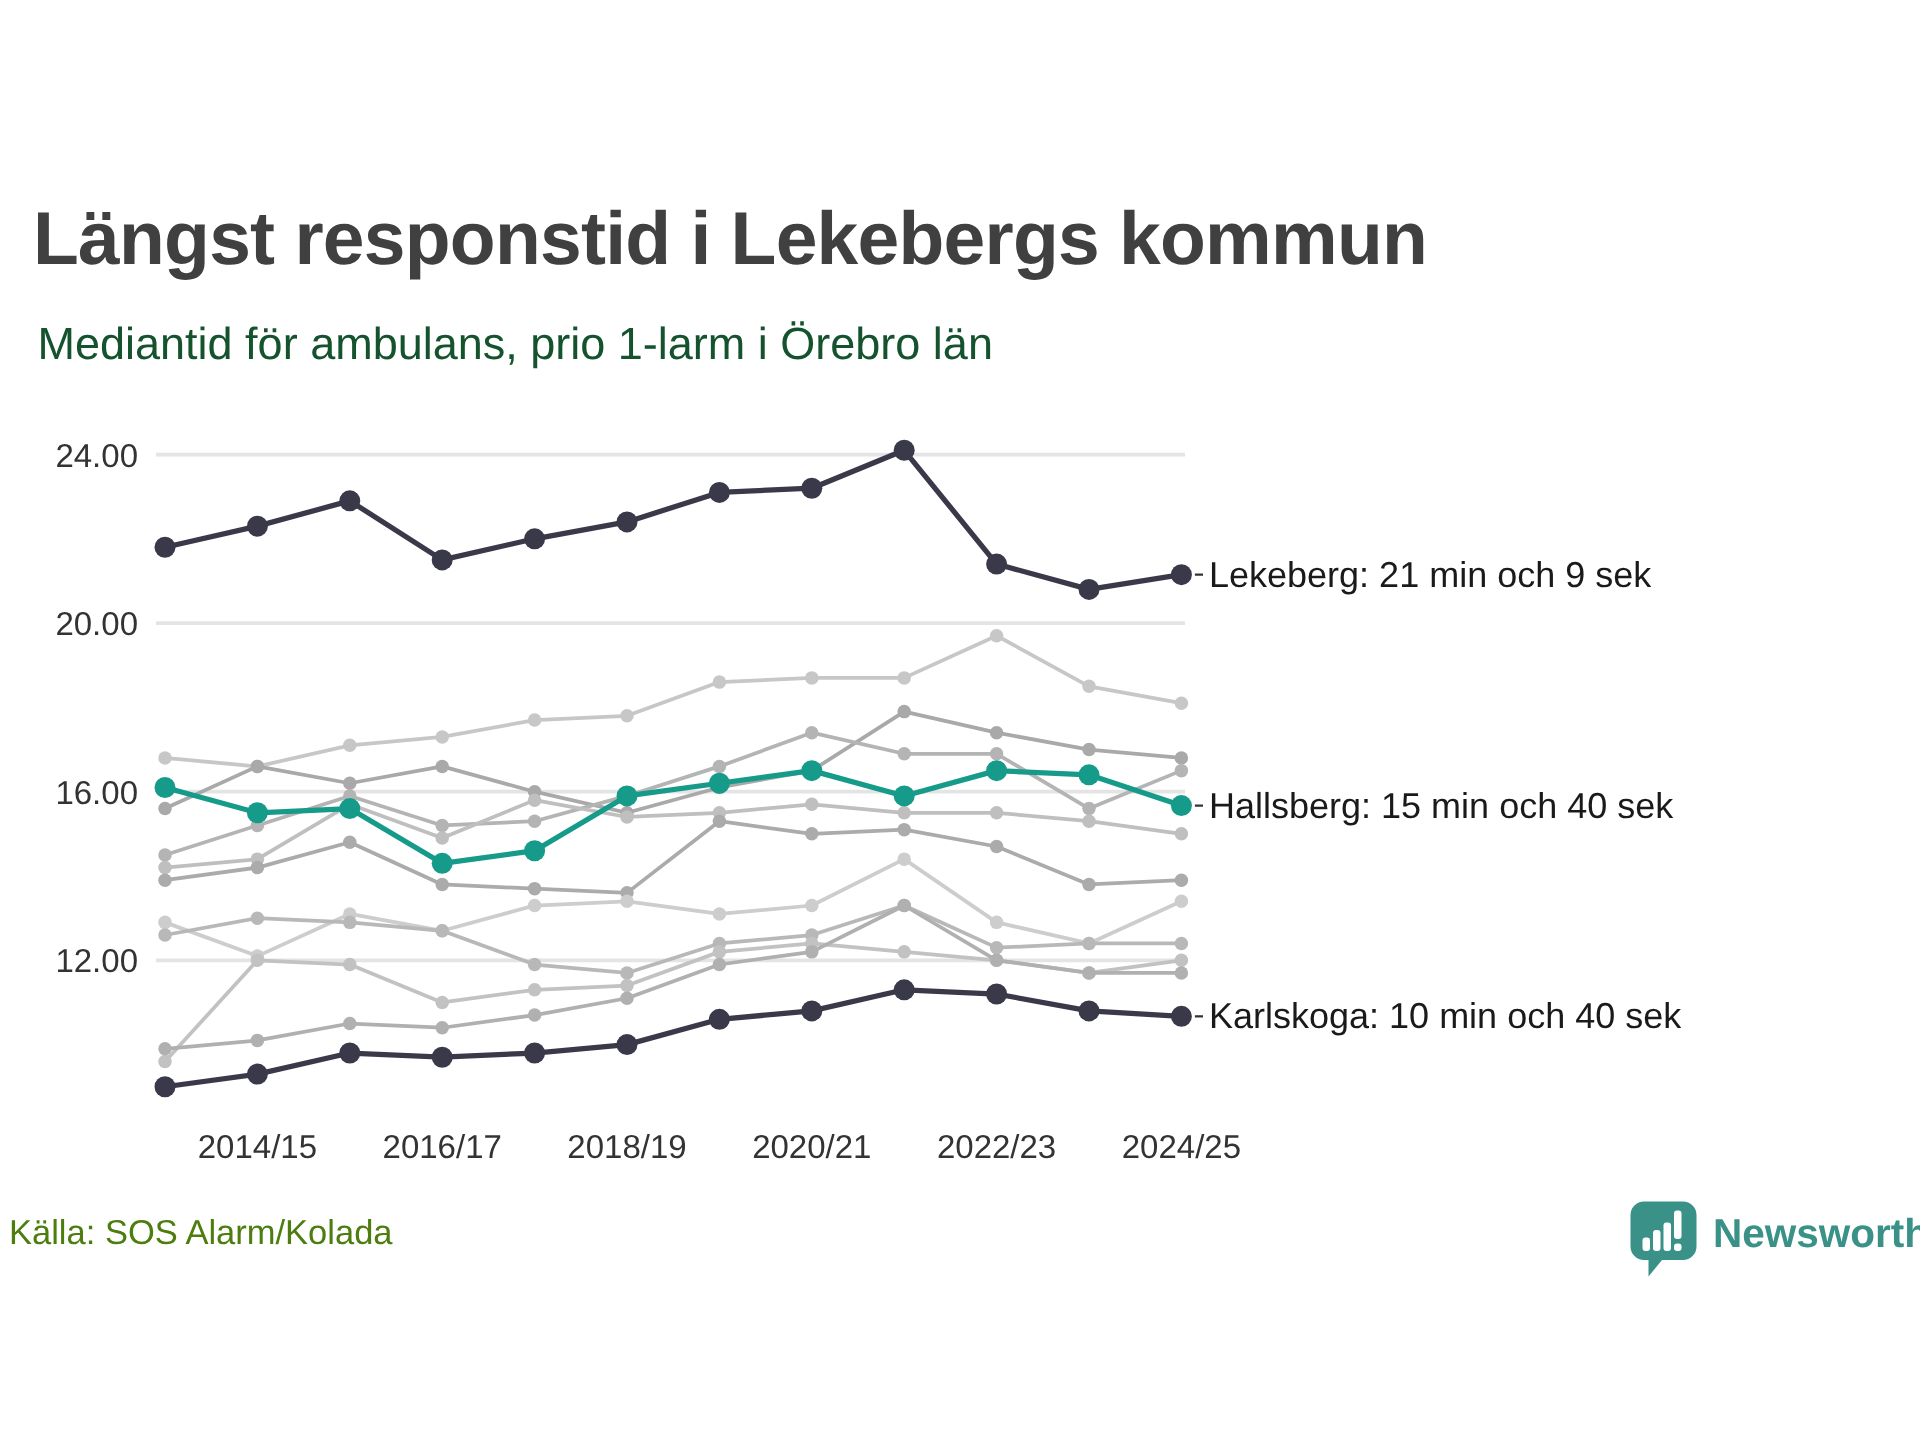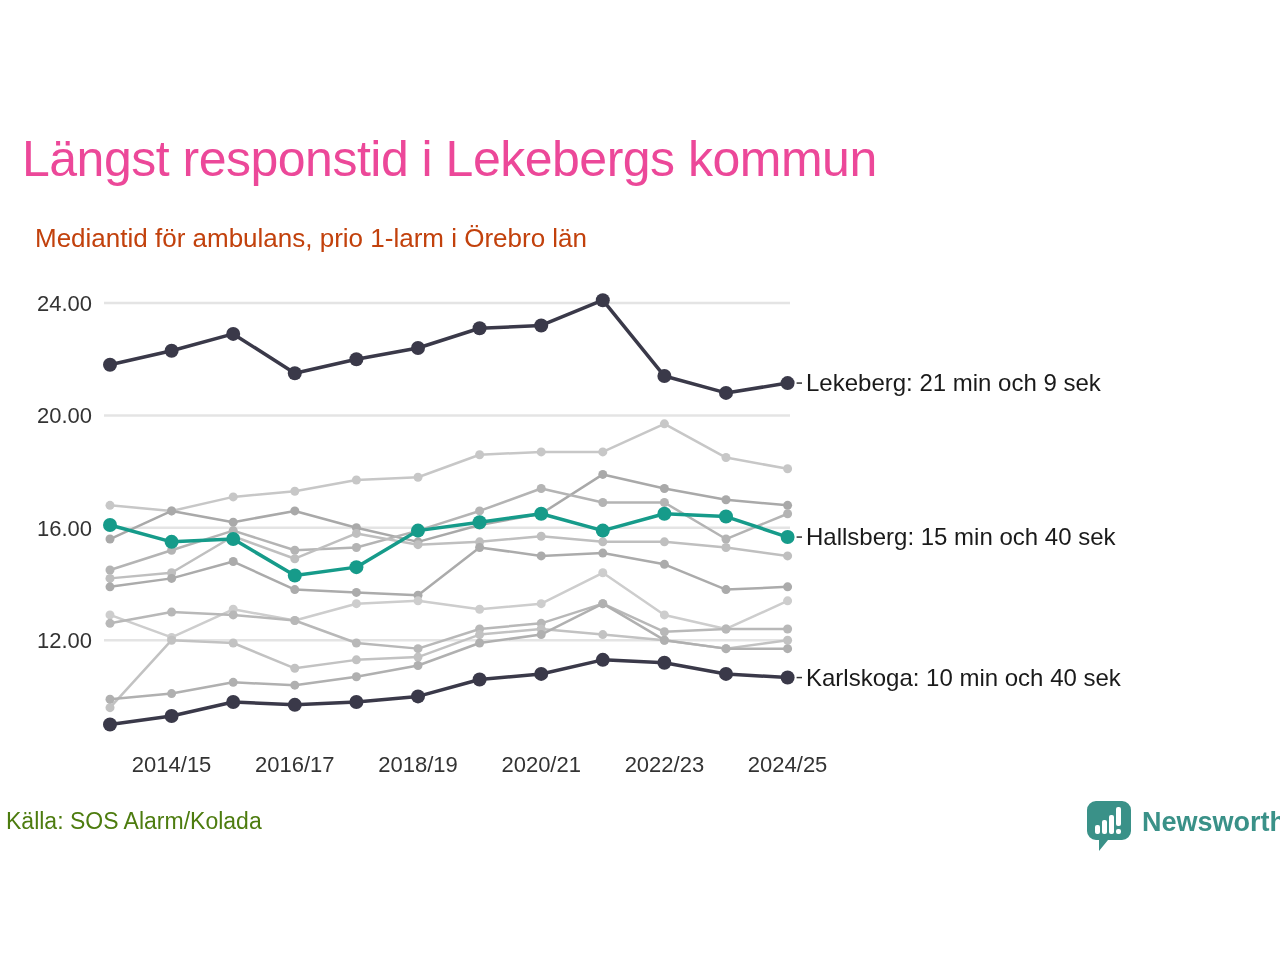--- a/index.html
+++ b/index.html
@@ -1,20 +1,20 @@
 <!DOCTYPE html>
 <html><head>
 <meta charset="utf-8">
 <style>
   html,body{margin:0;padding:0;background:#ffffff;}
   .page{position:relative;width:1280px;height:960px;background:#ffffff;overflow:hidden;
         font-family:"Liberation Sans","DejaVu Sans",sans-serif;}
-  .title{position:absolute;left:22px;top:130px;font-size:50px;font-weight:400;color:#ec4899;
+  .title{position:absolute;left:22px;top:130px;font-size:50px;font-weight:700;color:#404040;
          letter-spacing:-0.5px;margin:0;}
-  .subtitle{position:absolute;left:25px;top:213px;font-size:26px;font-weight:400;color:#c2410c;margin:10px;}
+  .subtitle{position:absolute;left:25px;top:213px;font-size:30px;font-weight:400;color:#14532d;margin:0;}
   #chart{position:absolute;left:0;top:0;}
   svg text{font-family:"Liberation Sans","DejaVu Sans",sans-serif;}
   .source{position:absolute;left:6px;top:808px;font-size:23px;color:#4d7c0f;}
   .brand{position:absolute;left:1086px;top:800px;display:flex;align-items:flex-start;}
   .brand-text{font-size:27px;font-weight:600;color:#3a9188;margin-left:10px;margin-top:7px;}
 </style>
 </head>
 <body>
 
 <div class="page">

